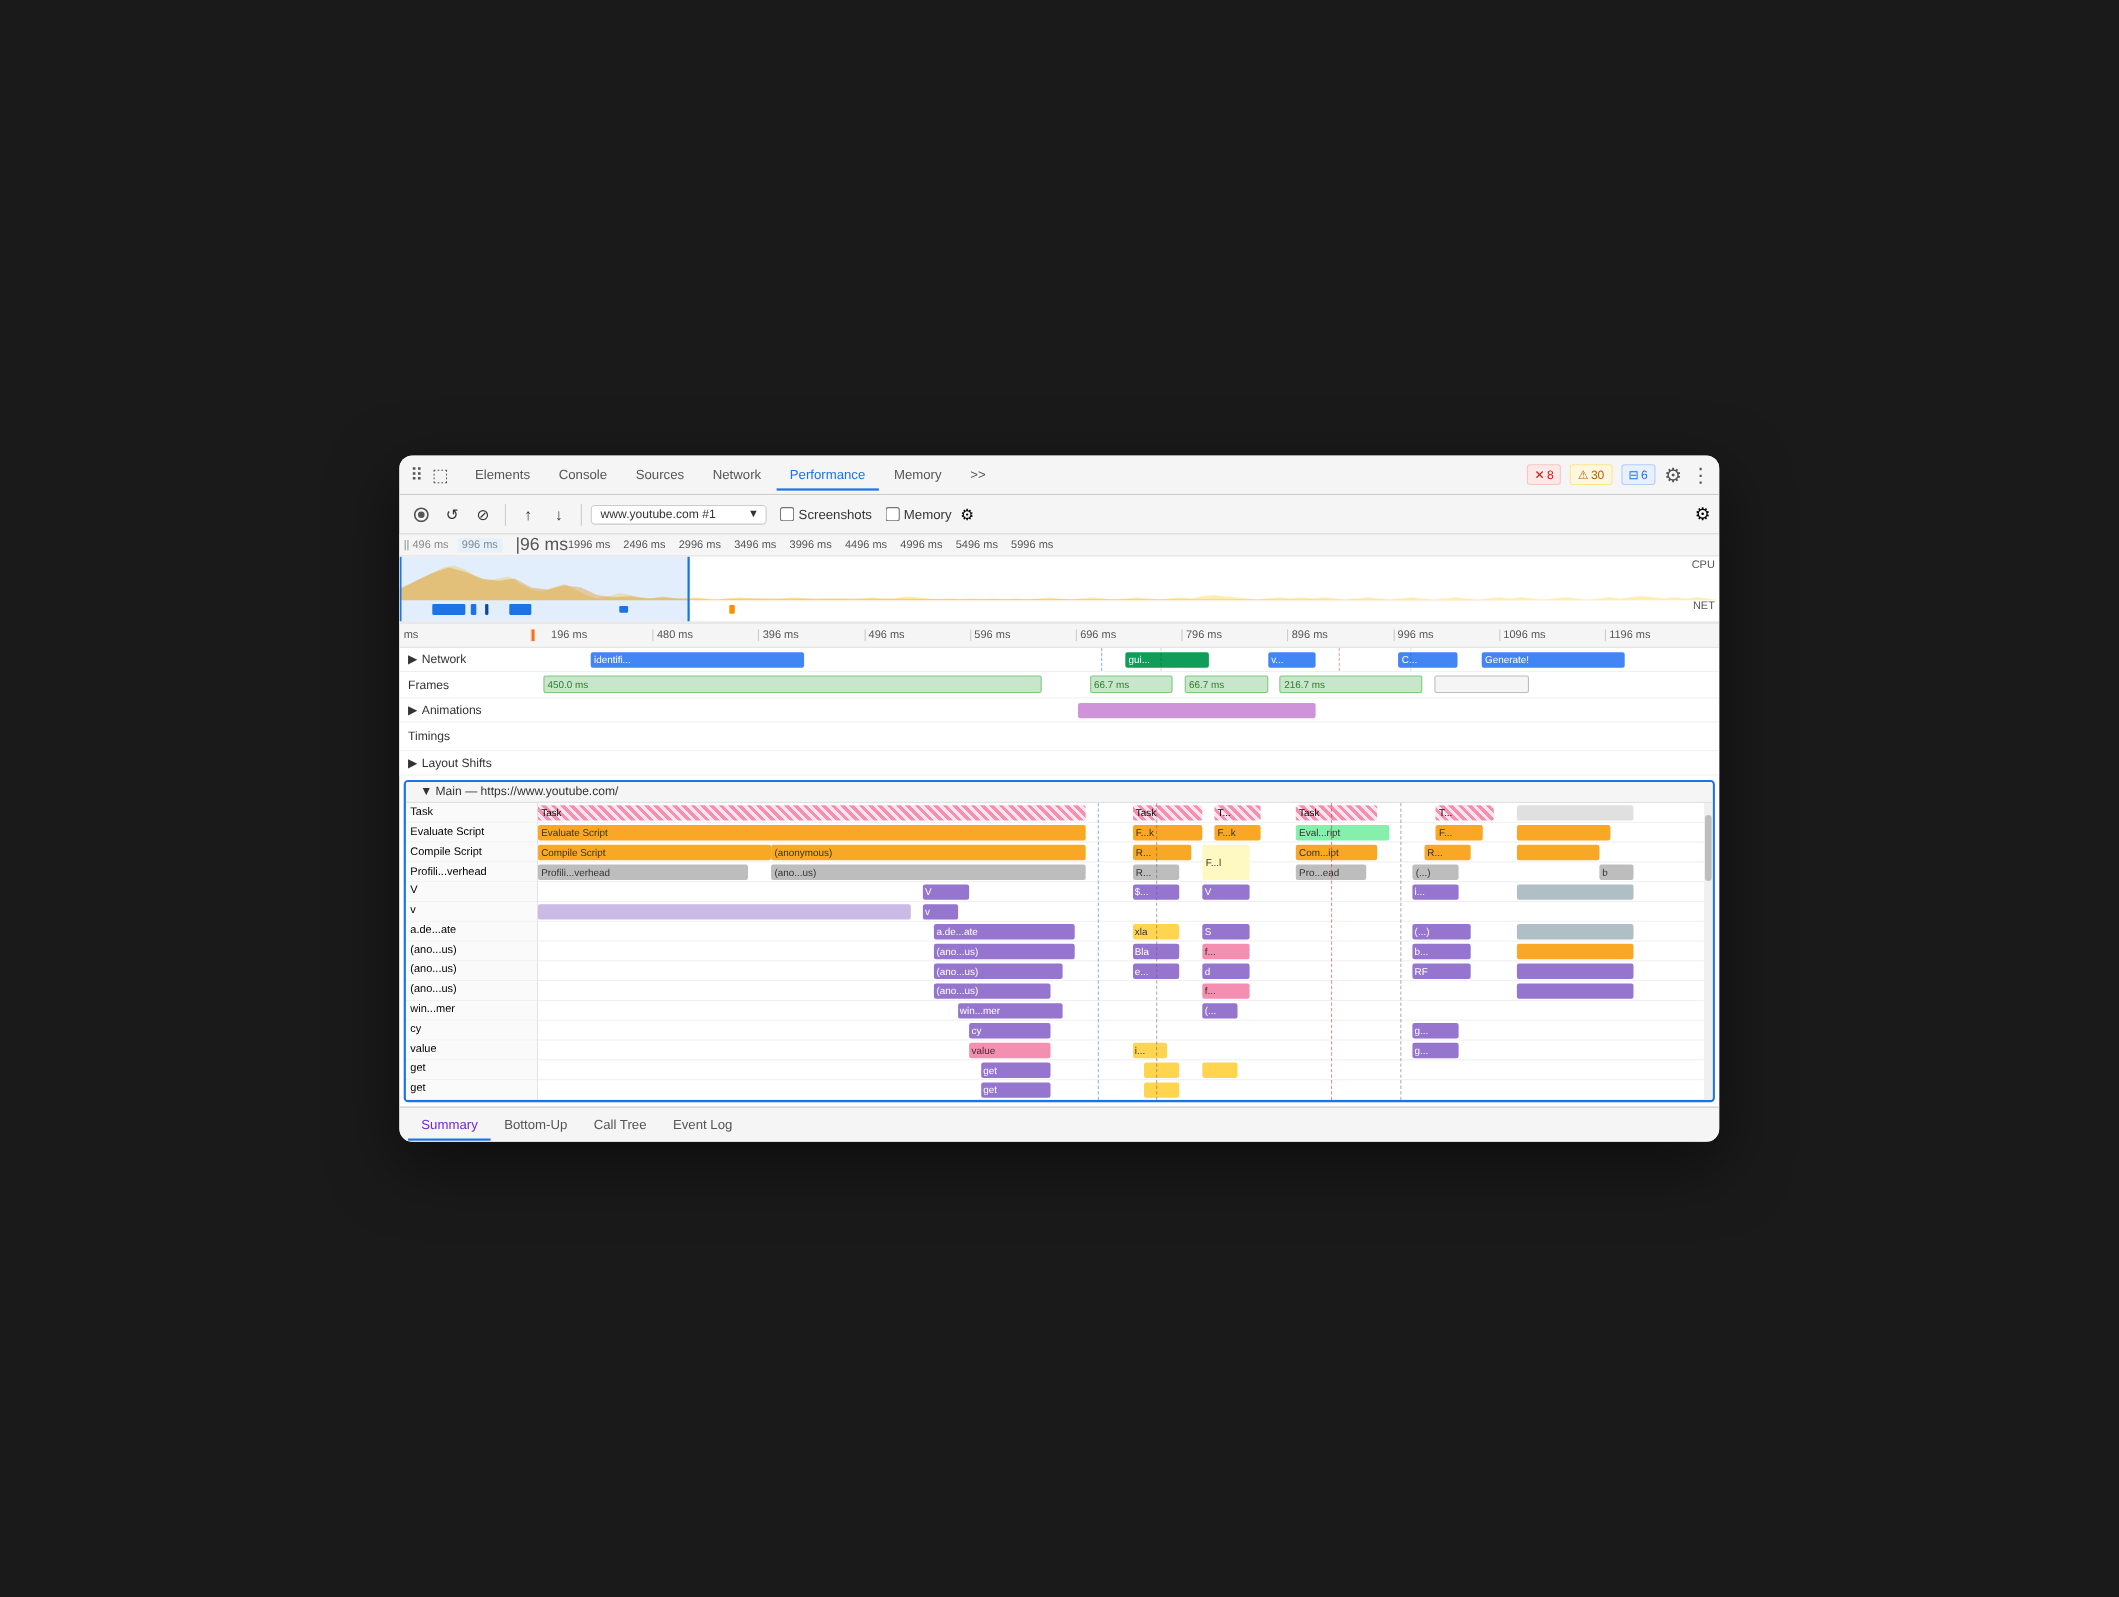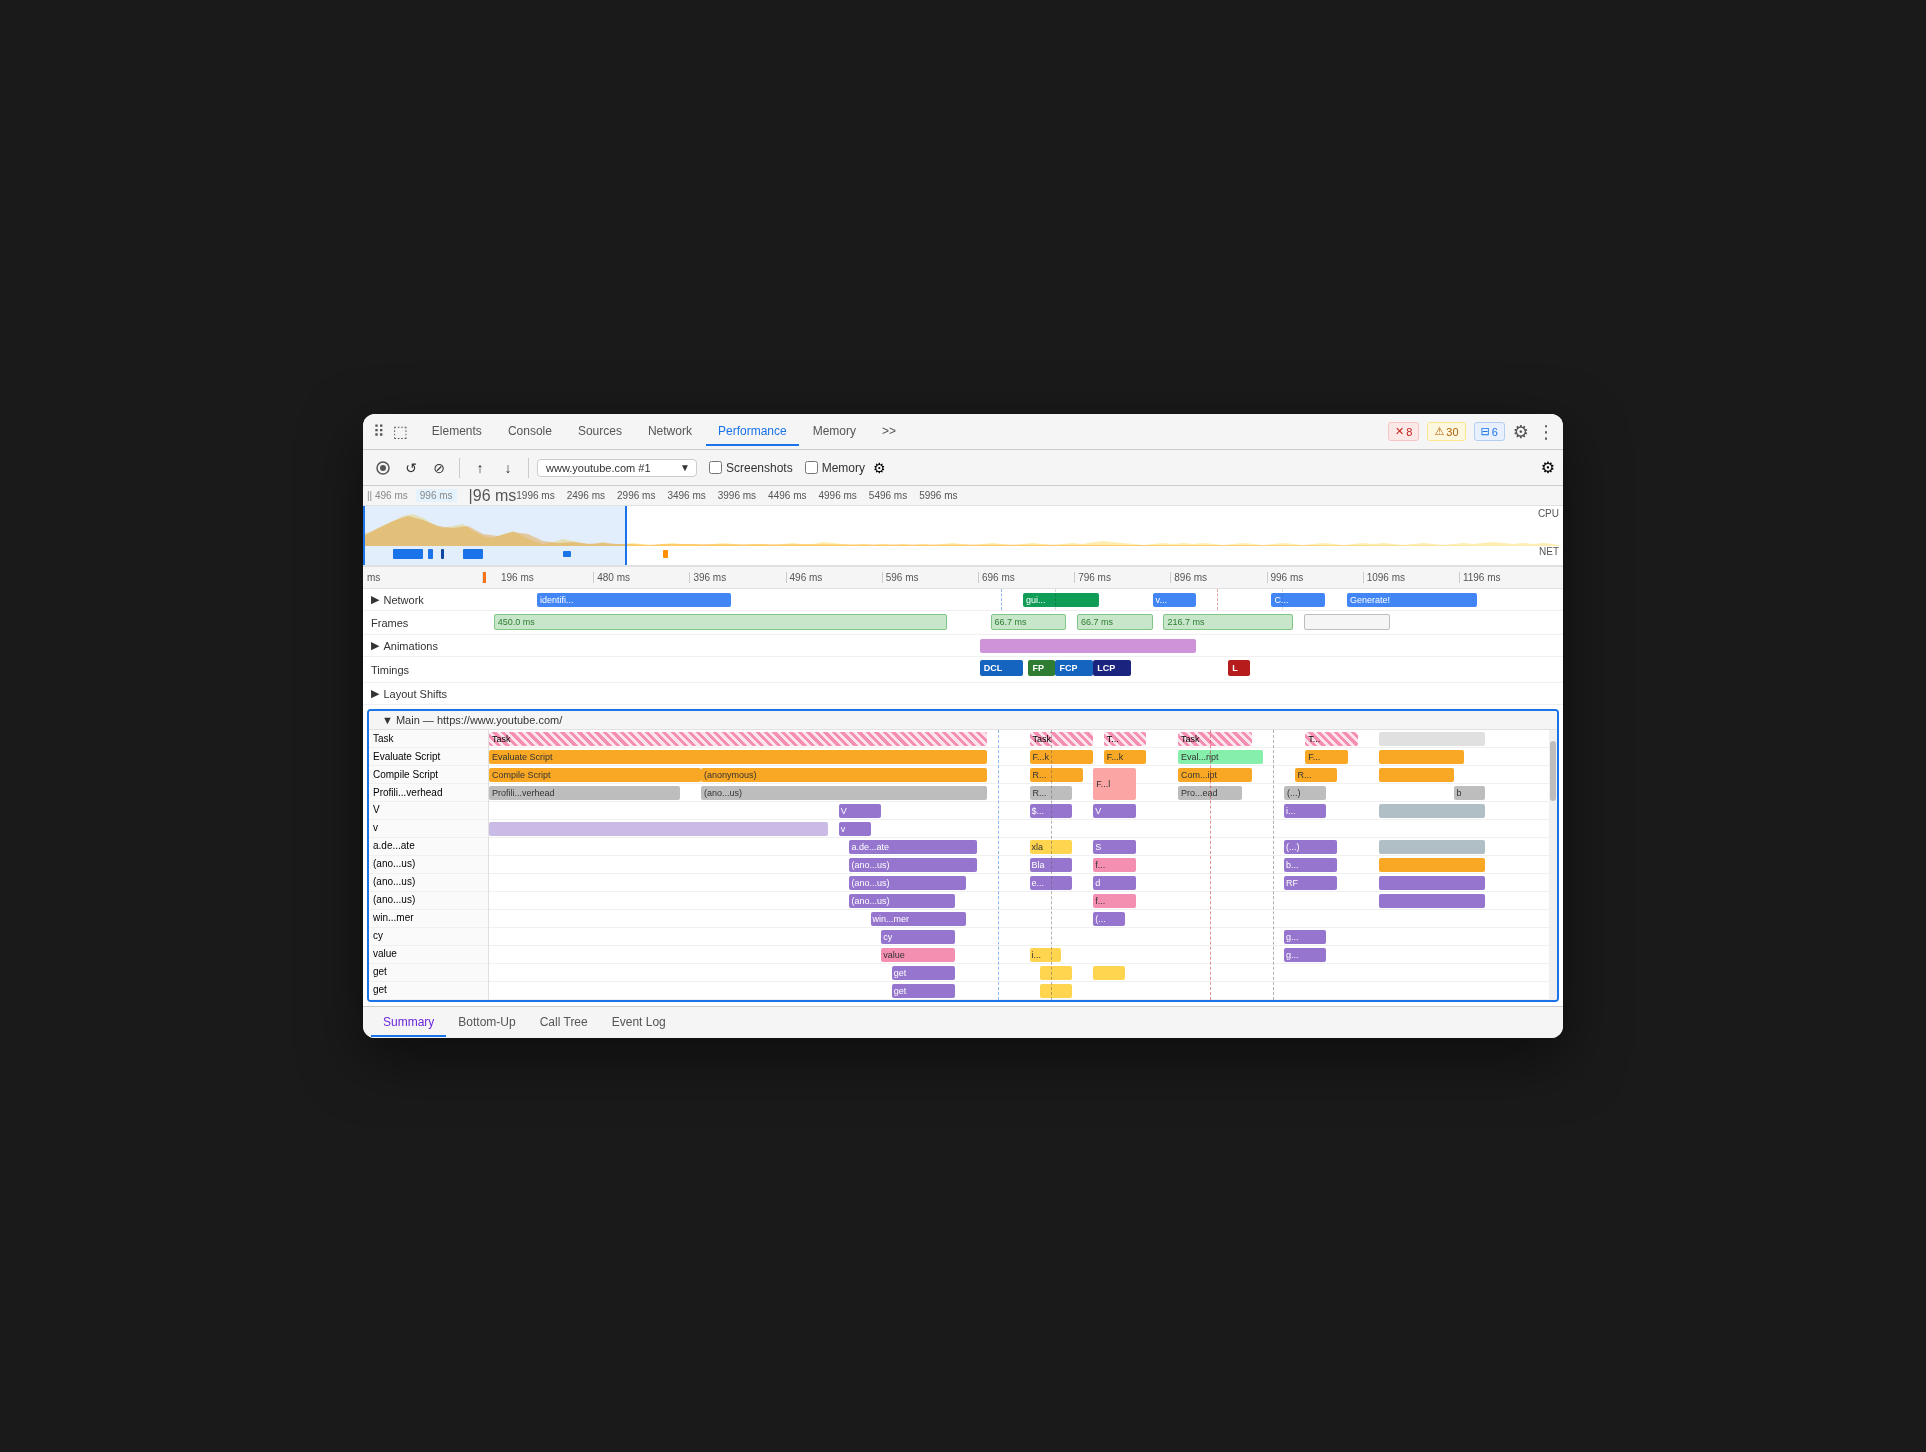--- a/index.html
+++ b/index.html
@@ -390,27 +390,20 @@
         </div>
         <div class="flame-row-content">
           <div class="anim-bar" style="left:46%;width:20%;"></div>
         </div>
       </div>
 
       <div class="flame-row" style="height:26px;">
         <div class="flame-row-label">
           <span>Timings</span>
         </div>
-        <div class="flame-row-content" style="height:26px;">
-          <div class="timing-badge" style="left:46%;width:4%;background:#1565c0;">DCL</div>
-          <div class="timing-badge" style="left:50.5%;width:2.5%;background:#2e7d32;">FP</div>
-          <div class="timing-badge" style="left:53%;width:3.5%;background:#1565c0;">FCP</div>
-          <div class="timing-badge" style="left:56.5%;width:3.5%;background:#1a237e;">LCP</div>
-          <div class="timing-badge" style="left:69%;width:2%;background:#b71c1c;">L</div>
-        </div>
       </div>
 
       <div class="flame-row">
         <div class="flame-row-label">
           <span>▶</span>
           <span>Layout Shifts</span>
         </div>
         <div class="flame-row-content"></div>
       </div>
 
@@ -465,21 +458,21 @@
             <div style="position:absolute;left:58%;width:4%;height:14px;top:2px;border-radius:2px;background:#f9a825;font-size:9px;display:flex;align-items:center;padding:0 3px;overflow:hidden;color:#333;">F...k</div>
             <div style="position:absolute;left:65%;width:8%;height:14px;top:2px;border-radius:2px;background:#86efac;font-size:9px;display:flex;align-items:center;padding:0 3px;overflow:hidden;color:#333;">Eval...ript</div>
             <div style="position:absolute;left:77%;width:4%;height:14px;top:2px;border-radius:2px;background:#f9a825;font-size:9px;display:flex;align-items:center;padding:0 3px;overflow:hidden;color:#333;">F...</div>
             <div style="position:absolute;left:84%;width:8%;height:14px;top:2px;border-radius:2px;background:#f9a825;font-size:9px;display:flex;align-items:center;padding:0 3px;overflow:hidden;color:#333;"></div>
           </div>
 
           <div style="height:18px;position:relative;border-bottom:1px solid #f0f0f0;">
             <div style="position:absolute;left:0%;width:20%;height:14px;top:2px;border-radius:2px;background:#f9a825;font-size:9px;display:flex;align-items:center;padding:0 3px;overflow:hidden;color:#333;">Compile Script</div>
             <div style="position:absolute;left:20%;width:27%;height:14px;top:2px;border-radius:2px;background:#f9a825;font-size:9px;display:flex;align-items:center;padding:0 3px;overflow:hidden;color:#333;">(anonymous)</div>
             <div style="position:absolute;left:51%;width:5%;height:14px;top:2px;border-radius:2px;background:#f9a825;font-size:9px;display:flex;align-items:center;padding:0 3px;overflow:hidden;color:#333;">R...</div>
-            <div style="position:absolute;left:57%;width:4%;height:14px;top:2px;border-radius:2px;background:#fca5a5;font-size:9px;display:flex;align-items:center;padding:16px 3px;overflow:hidden;color:#333;">F...l</div>
+            <div style="position:absolute;left:57%;width:4%;height:14px;top:2px;border-radius:2px;background:#fef9c3;font-size:9px;display:flex;align-items:center;padding:16px 3px;overflow:hidden;color:#333;">F...l</div>
             <div style="position:absolute;left:65%;width:7%;height:14px;top:2px;border-radius:2px;background:#f9a825;font-size:9px;display:flex;align-items:center;padding:0 3px;overflow:hidden;color:#333;">Com...ipt</div>
             <div style="position:absolute;left:76%;width:4%;height:14px;top:2px;border-radius:2px;background:#f9a825;font-size:9px;display:flex;align-items:center;padding:0 3px;overflow:hidden;color:#333;">R...</div>
             <div style="position:absolute;left:84%;width:7%;height:14px;top:2px;border-radius:2px;background:#f9a825;font-size:9px;display:flex;align-items:center;padding:0 3px;overflow:hidden;color:#333;"></div>
           </div>
 
           <div style="height:18px;position:relative;border-bottom:1px solid #f0f0f0;">
             <div style="position:absolute;left:0%;width:18%;height:14px;top:2px;border-radius:2px;background:#bdbdbd;font-size:9px;display:flex;align-items:center;padding:0 3px;overflow:hidden;color:#333;">Profili...verhead</div>
             <div style="position:absolute;left:20%;width:27%;height:14px;top:2px;border-radius:2px;background:#bdbdbd;font-size:9px;display:flex;align-items:center;padding:0 3px;overflow:hidden;color:#333;">(ano...us)</div>
             <div style="position:absolute;left:51%;width:4%;height:14px;top:2px;border-radius:2px;background:#bdbdbd;font-size:9px;display:flex;align-items:center;padding:0 3px;overflow:hidden;color:#333;">R...</div>
             <div style="position:absolute;left:65%;width:6%;height:14px;top:2px;border-radius:2px;background:#bdbdbd;font-size:9px;display:flex;align-items:center;padding:0 3px;overflow:hidden;color:#333;">Pro...ead</div>

